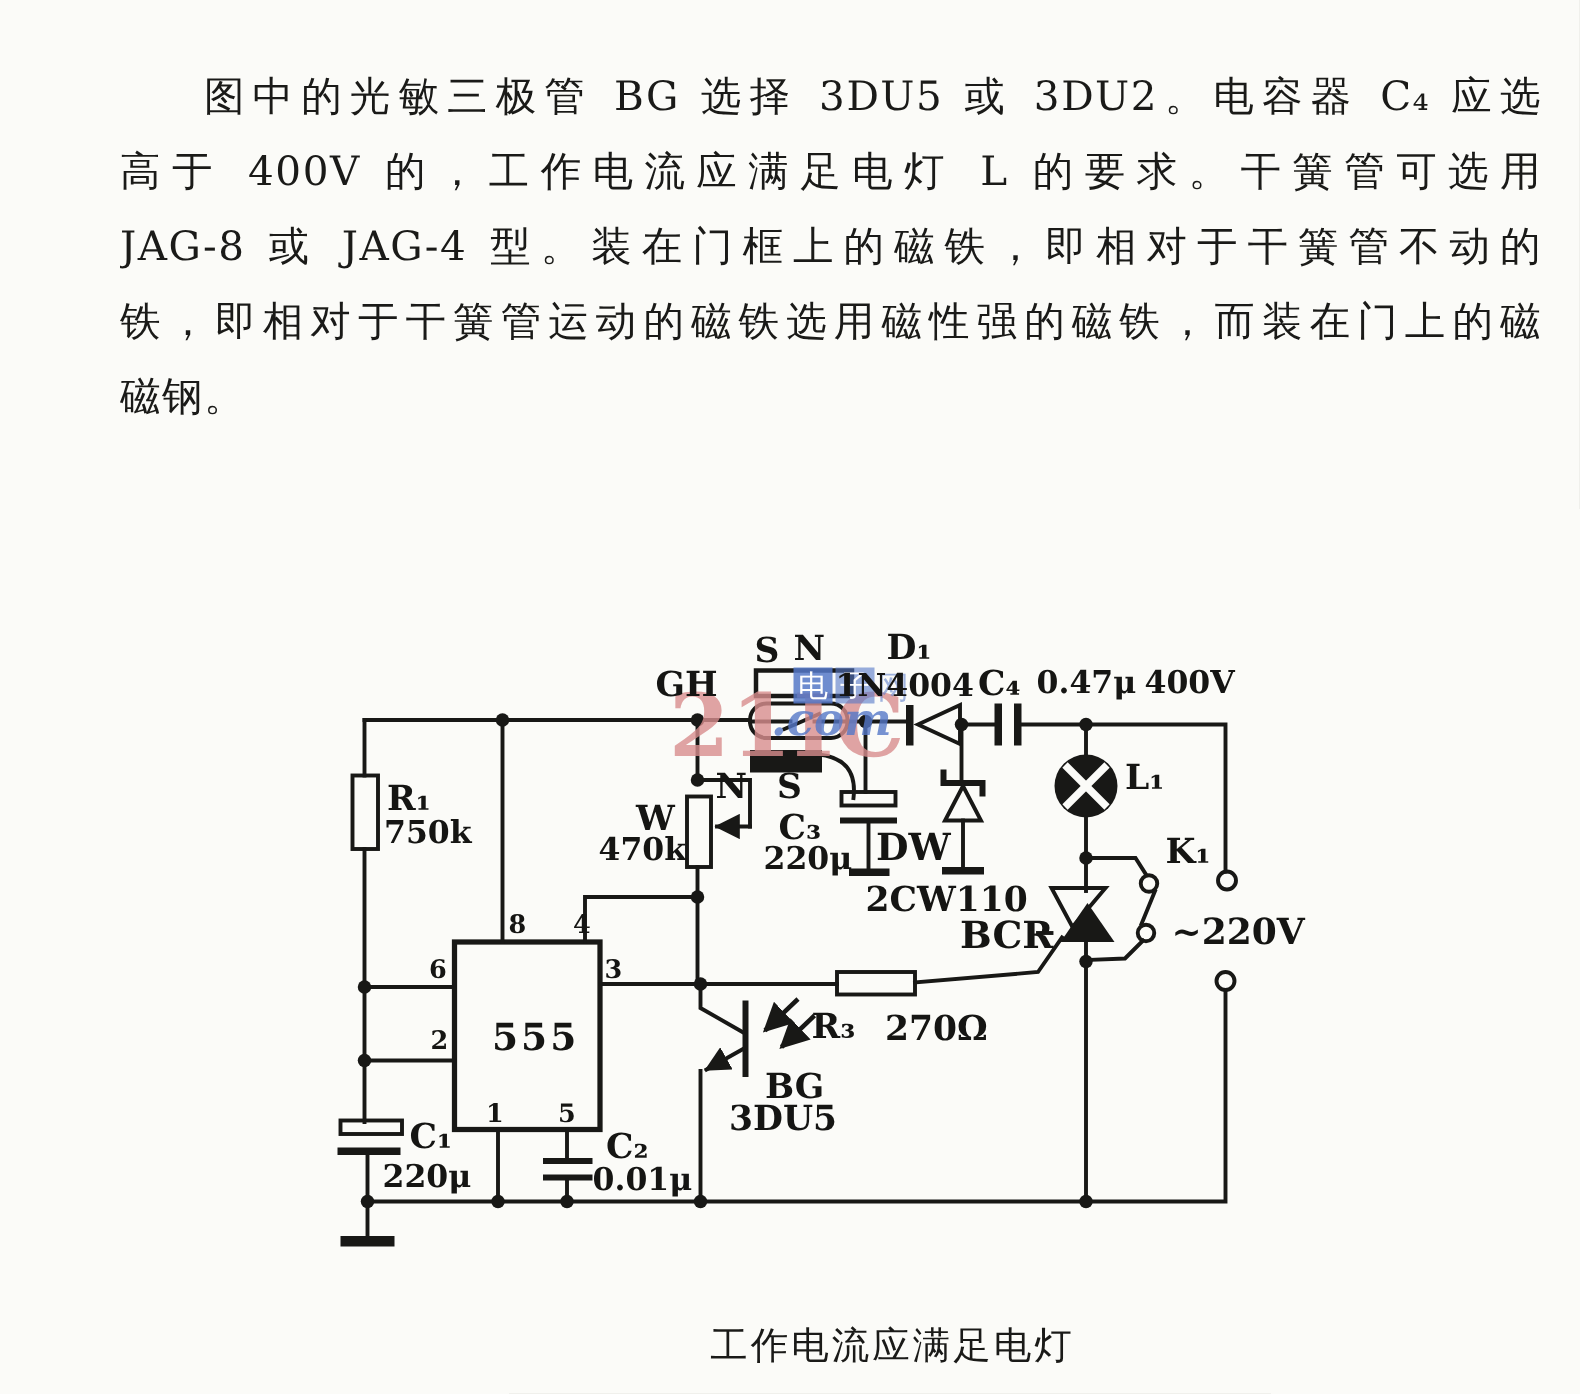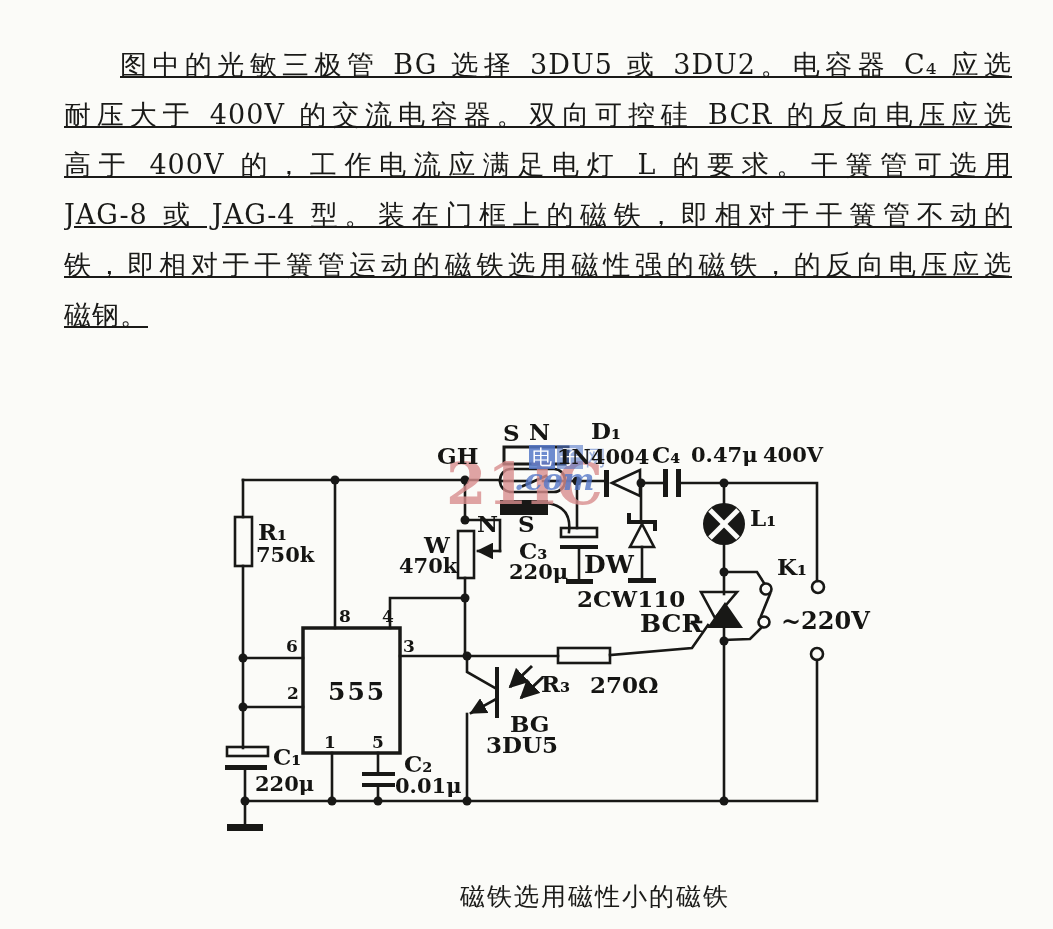--- a/index.html
+++ b/index.html
@@ -1,41 +1,40 @@
 <!DOCTYPE html>
 <html><head>
 <meta charset="utf-8">
 <style>
   html,body{margin:0;padding:0;background:#e8e8e4;}
   .page{position:relative;width:1053px;height:929px;background:#fbfbf8;overflow:hidden;
         font-family:"DejaVu Serif","DejaVu Sans",serif;color:#1a1a18;}
-  .para{position:absolute;left:64px;top:40px;width:948px;
-        font-size:27px;line-height:50px;letter-spacing:1px;text-decoration:underline;}
+  .para{position:absolute;left:80px;top:40px;width:948px;
+        font-size:27px;line-height:50px;letter-spacing:1px;}
   .pline{height:50px;overflow:hidden;text-align:justify;text-align-last:justify;white-space:nowrap;}
   .pline.first{text-indent:56px;}
   .pline.last{text-align:center;text-align-last:left;}
   .caption{position:absolute;left:430px;top:880px;width:330px;text-align:center;
            font-size:25px;letter-spacing:2px;}
   svg.schem{position:absolute;left:0;top:0;}
   .w{stroke:#181816;stroke-width:2.6;fill:none;stroke-linecap:square;stroke-linejoin:miter;}
   .wt{stroke:#181816;stroke-width:4;fill:none;stroke-linecap:square;}
   .fill{fill:#181816;stroke:none;}
   .lbl{font-family:"DejaVu Serif","DejaVu Sans",serif;font-weight:bold;fill:#151513;}
 </style>
 </head>
 <body>
 
 <div class="page">
 
   <div class="para">
     <div class="pline first">图中的光敏三极管 BG 选择 3DU5 或 3DU2。电容器 C₄ 应选</div>
-    <div class="pline">耐压大于 400V 的交流电容器。双向可控硅 BCR 的反向电压应选</div>
     <div class="pline">高于 400V 的，工作电流应满足电灯 L 的要求。干簧管可选用</div>
     <div class="pline">JAG-8 或 JAG-4 型。装在门框上的磁铁，即相对于干簧管不动的</div>
-    <div class="pline">铁，即相对于干簧管运动的磁铁选用磁性强的磁铁，的反向电压应选</div>
+    <div class="pline">铁，即相对于干簧管运动的磁铁选用磁性强的磁铁，而装在门上的磁</div>
     <div class="pline last">磁钢。</div>
   </div>
 
   <svg class="schem" width="1053" height="929" viewBox="0 0 1053 929">
     <defs>
       <marker id="ah" viewBox="0 0 10 10" refX="9" refY="5" markerWidth="6.5" markerHeight="6.5" orient="auto">
         <path d="M0,0 L10,5 L0,10 z" fill="#181816"></path>
       </marker>
     </defs>
 
@@ -240,15 +239,15 @@
       <text x="409" y="652" font-size="17" text-anchor="middle">3</text>
       <text x="330" y="748" font-size="17" text-anchor="middle">1</text>
       <text x="378" y="748" font-size="17" text-anchor="middle">5</text>
       <text x="273" y="765" font-size="23">C₁</text>
       <text x="255" y="791" font-size="21">220μ</text>
       <text x="404" y="772" font-size="23">C₂</text>
       <text x="395" y="793" font-size="21">0.01μ</text>
     </g>
   </svg>
 
-  <div class="caption">磁铁选用磁性小的磁铁</div>
+  <div class="caption">工作电流应满足电灯</div>
 
 </div>
 
 </body></html>

